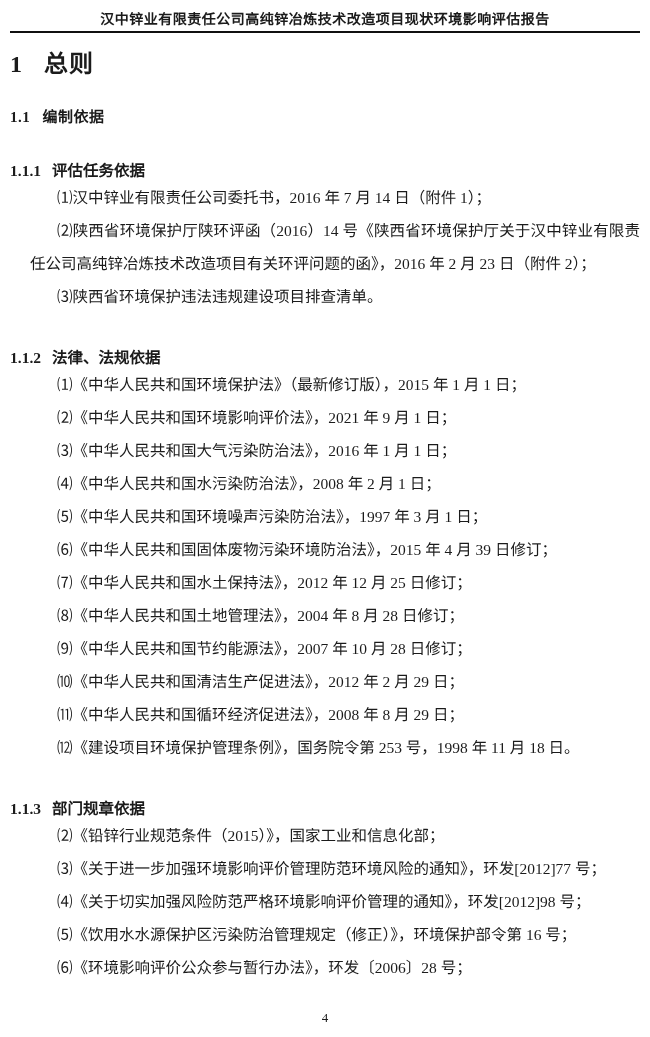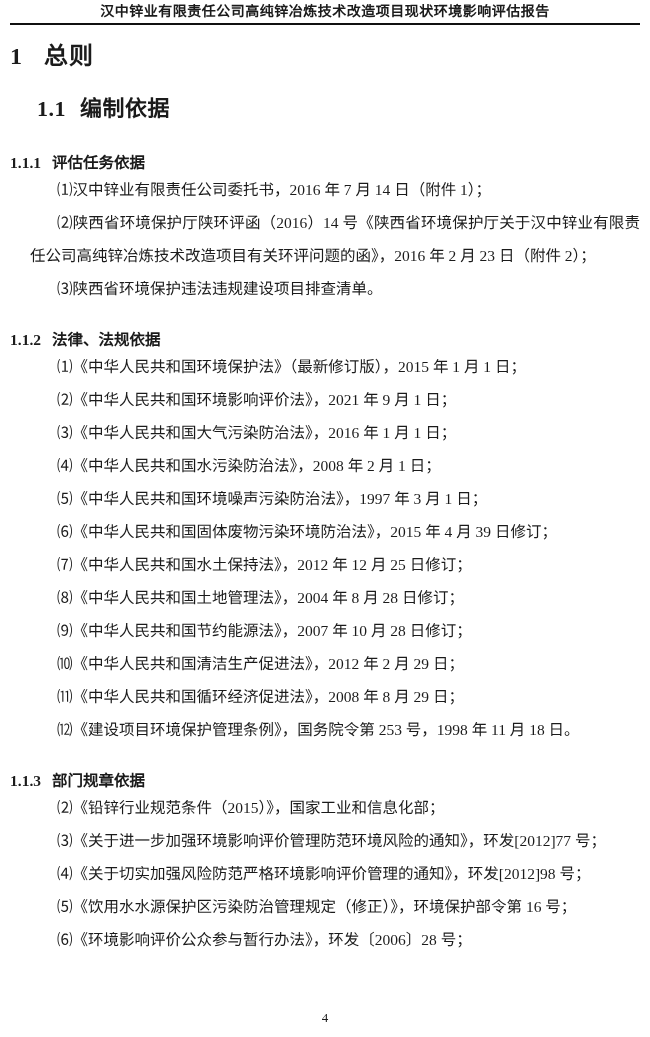--- a/index.html
+++ b/index.html
@@ -9,21 +9,21 @@
     height: 1037px;
     position: relative;
     overflow: hidden;
     font-family: "Liberation Serif", "DejaVu Serif", serif;
     color: #1b1b1b;
   }
   .page {
     position: relative;
     width: 650px;
     height: 742px;
-    padding: 4px 10px 0 10px;
+    padding: 12px 10px 0 10px;
   }
   .running-header {
     text-align: center;
     font-size: 14px;
     line-height: 16px;
     font-weight: bold;
     letter-spacing: 0.5px;
     white-space: nowrap;
   }
   .header-rule {
@@ -33,36 +33,35 @@
   }
   .chapter-title {
     font-size: 24px;
     font-weight: bold;
     line-height: 34px;
     margin-top: 14px;
     word-spacing: 14px;
     letter-spacing: 1px;
   }
   .section-title {
-    font-size: 22px;
+    font-size: 15px;
     font-weight: bold;
     line-height: 24px;
     margin-top: 24px;
     word-spacing: 8px;
     letter-spacing: 0.5px;
-    margin-left: 27px;
   }
   .subsection-title {
     font-size: 15.5px;
     font-weight: bold;
     line-height: 20px;
     margin-top: 32px;
     word-spacing: 7px;
   }
-  .subsection-title.tight { margin-top: 25px; }
+  .subsection-title.tight { margin-top: 35px; }
   .items { margin-top: 0; margin-left: 20px; }
   .items p {
     font-size: 15.5px;
     line-height: 33px;
     text-indent: 27px;
     text-align: justify;
     word-break: normal;
   }
   .page-number {
     position: absolute;

